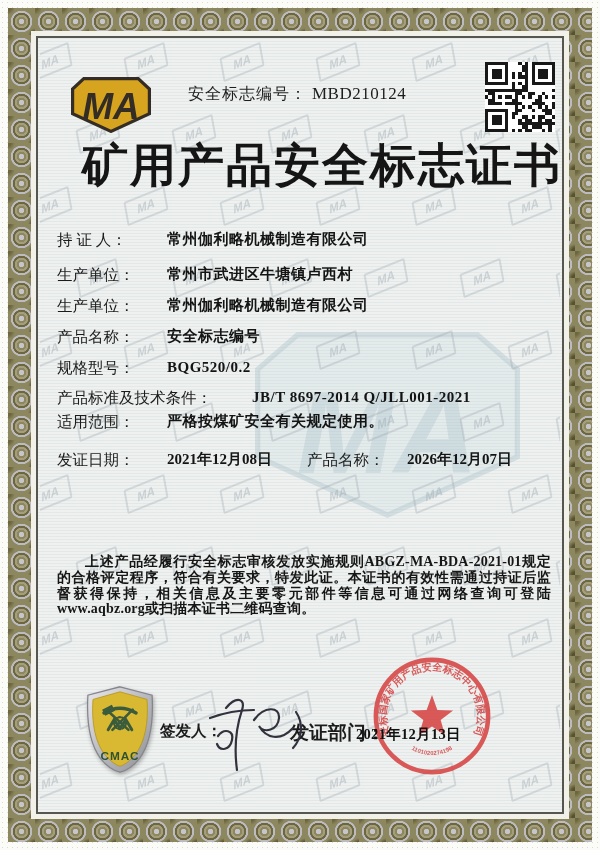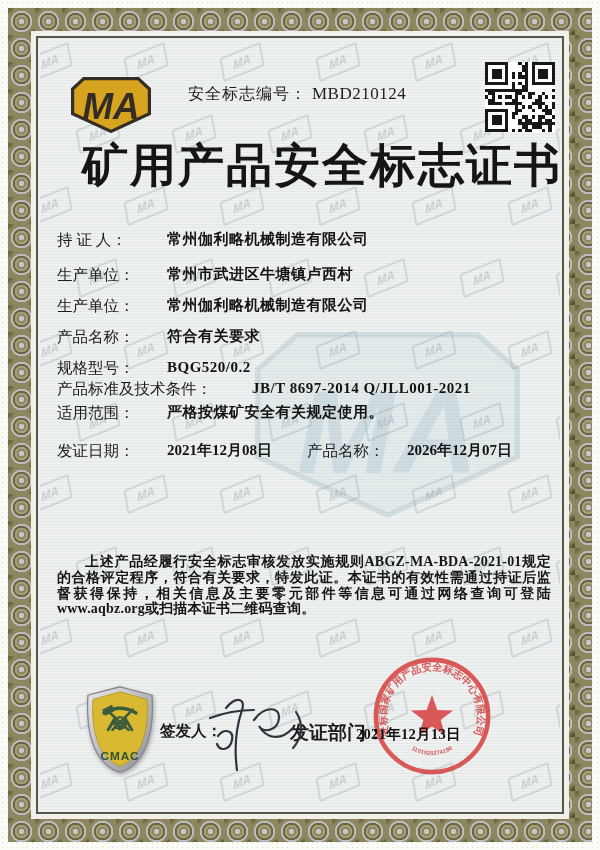--- a/index.html
+++ b/index.html
@@ -32,21 +32,21 @@
   .qr{position:absolute;left:447px;top:24px;width:70px;height:70px;}
   .title{position:absolute;left:0;right:0;top:97px;text-align:right;font-size:46px;
     font-weight:700;color:#151515;letter-spacing:2px;font-family:"Liberation Sans",sans-serif;}
   
   .fields{position:absolute;left:19px;top:191px;width:494px;z-index:2;}
   .frow{display:flex;align-items:center;line-height:21px;}
   .flabel{flex:none;width:110px;font-size:15.5px;color:#1b1b1b;font-family:"Liberation Serif",serif;}
   .fvalue{font-size:15px;font-weight:700;color:#141414;font-family:"Liberation Serif",serif;letter-spacing:.5px;}
   .frow.wide .flabel{width:auto;margin-right:40px;}
   .frow.addr .fvalue{line-height:19px;}
-  .mb14{margin-bottom:14px}.mb10{margin-bottom:10px}.mb9{}.mb3{margin-bottom:3px}.mb0{margin-bottom:0}
+  .mb14{margin-bottom:14px}.mb10{margin-bottom:10px}.mb9{margin-bottom:9px}.mb3{margin-bottom:3px}.mb0{margin-bottom:0}
   .dates{margin-top:17px;display:flex;line-height:21px;}
   .dates .flabel2{flex:none;width:110px;font-size:15.5px;font-family:"Liberation Serif",serif;color:#1b1b1b;}
   .dates .dval{flex:none;width:140px;font-size:15px;font-weight:700;font-family:"Liberation Serif",serif;color:#141414;}
   .dates .vlabel{flex:none;width:100px;font-size:15.5px;font-family:"Liberation Serif",serif;color:#1b1b1b;}
   .remark{margin-top:3px;font-size:15.5px;line-height:21px;font-family:"Liberation Serif",serif;color:#1b1b1b;}
   .para{position:absolute;left:19px;top:516px;width:494px;z-index:2;font-size:14px;line-height:15.8px;
     font-weight:700;color:#161616;text-align:justify;text-indent:2em;
     font-family:"Liberation Serif",serif;letter-spacing:.2px;}
   
   .badge{position:absolute;left:44px;top:645px;width:76px;height:92px;z-index:2;filter:drop-shadow(1px 2px 2px rgba(0,0,0,.3));}
@@ -389,21 +389,21 @@
         <div class="frow mb10">
           <span class="flabel">生产单位：</span>
           <span class="fvalue">常州市武进区牛塘镇卢西村</span>
         </div>
         <div class="frow mb3">
           <span class="flabel">生产单位：</span>
           <span class="fvalue">常州伽利略机械制造有限公司</span>
         </div>
         <div class="frow mb10" style="margin-top:10px">
           <span class="flabel">产品名称：</span>
-          <span class="fvalue">符合有关要求</span>
+          <span class="fvalue">安全标志编号</span>
         </div>
         <div class="frow mb9">
           <span class="flabel">规格型号：</span>
           <span class="fvalue">BQG520/0.2</span>
         </div>
         <div class="frow wide mb3">
           <span class="flabel">产品标准及技术条件：</span>
           <span class="fvalue">JB/T 8697-2014  Q/JLL001-2021</span>
         </div>
         <div class="frow">

